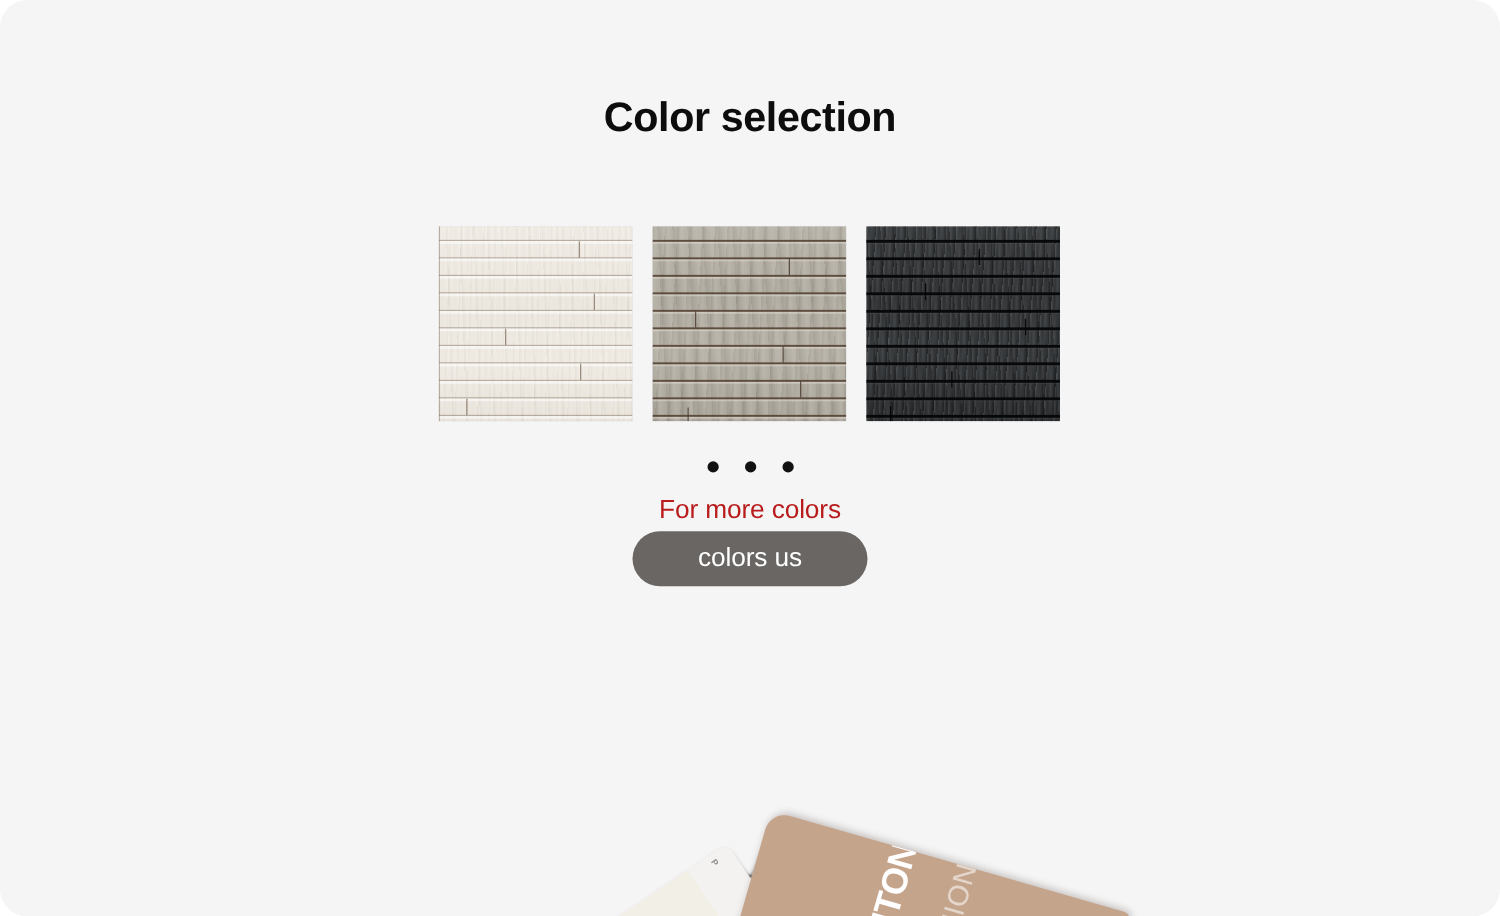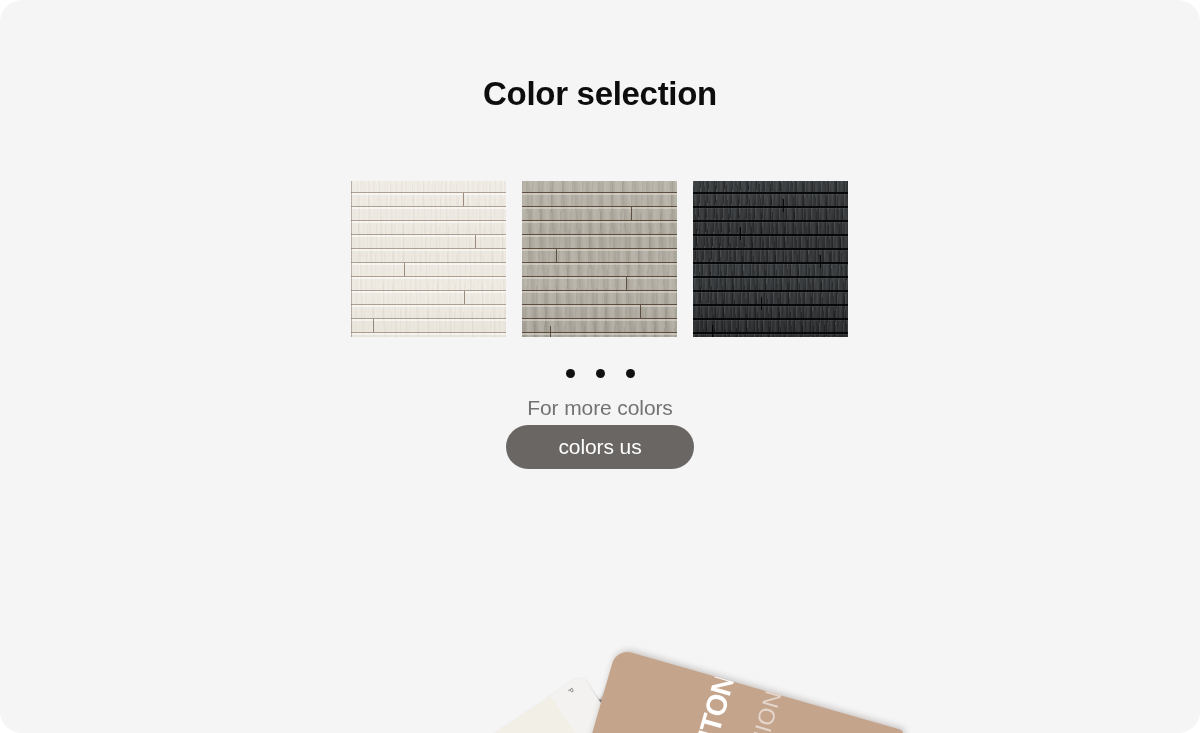--- a/index.html
+++ b/index.html
@@ -187,21 +187,21 @@
 
   
   .cta-label {
     position: absolute;
     top: 396px;
     left: 0;
     width: 1200px;
     text-align: center;
     font-size: 21px;
     font-weight: 400;
-    color: #737373;
+    color: #b91c1c;
     letter-spacing: -0.1px;
   }
   .cta-button {
     position: absolute;
     top: 425px;
     left: 506px;
     width: 188px;
     height: 44px;
     border: none;
     border-radius: 22px;

